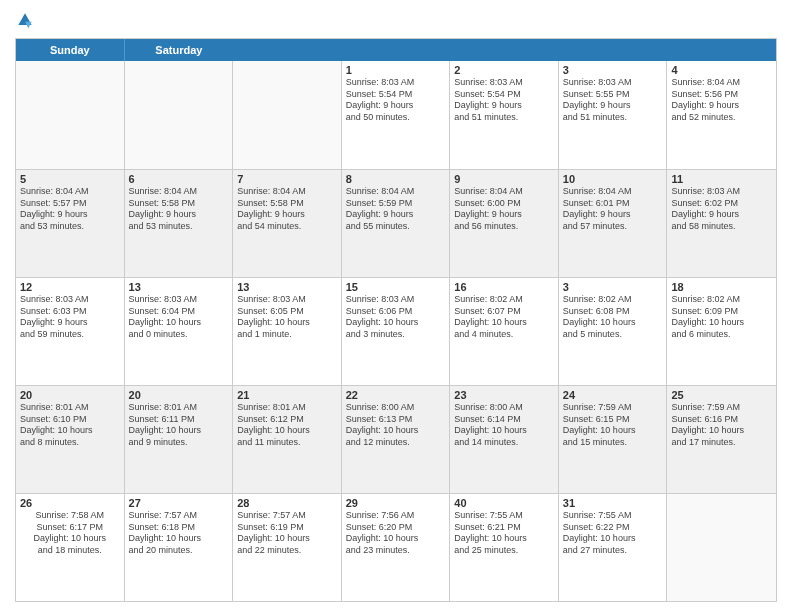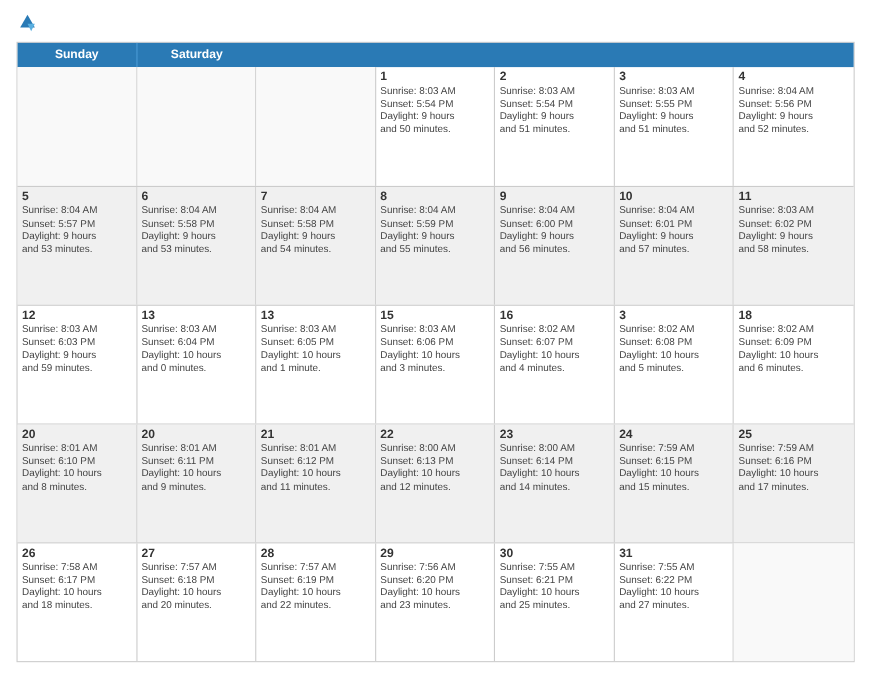--- a/index.html
+++ b/index.html
@@ -334,21 +334,21 @@
             <div class="day-num">25</div>
             <div class="day-detail" style="white-space: pre-line;">Sunrise: 7:59 AM
 Sunset: 6:16 PM
 Daylight: 10 hours
 and 17 minutes.</div>
           </div>
         </div>
         <div class="cal-week">
           <div class="cal-day">
             <div class="day-num">26</div>
-            <div class="day-detail" style="white-space: pre-line;">Sunrise: 7:58 AM
+            <div class="day-detail" style="white-space: pre-line; text-align: center;">Sunrise: 7:58 AM
 Sunset: 6:17 PM
 Daylight: 10 hours
 and 18 minutes.</div>
           </div>
           <div class="cal-day">
             <div class="day-num">27</div>
             <div class="day-detail" style="white-space: pre-line;">Sunrise: 7:57 AM
 Sunset: 6:18 PM
 Daylight: 10 hours
 and 20 minutes.</div>
@@ -361,21 +361,21 @@
 and 22 minutes.</div>
           </div>
           <div class="cal-day">
             <div class="day-num">29</div>
             <div class="day-detail" style="white-space: pre-line;">Sunrise: 7:56 AM
 Sunset: 6:20 PM
 Daylight: 10 hours
 and 23 minutes.</div>
           </div>
           <div class="cal-day">
-            <div class="day-num">30</div>
+            <div class="day-num">40</div>
             <div class="day-detail" style="white-space: pre-line;">Sunrise: 7:55 AM
 Sunset: 6:21 PM
 Daylight: 10 hours
 and 25 minutes.</div>
           </div>
           <div class="cal-day">
             <div class="day-num">31</div>
             <div class="day-detail" style="white-space: pre-line;">Sunrise: 7:55 AM
 Sunset: 6:22 PM
 Daylight: 10 hours

